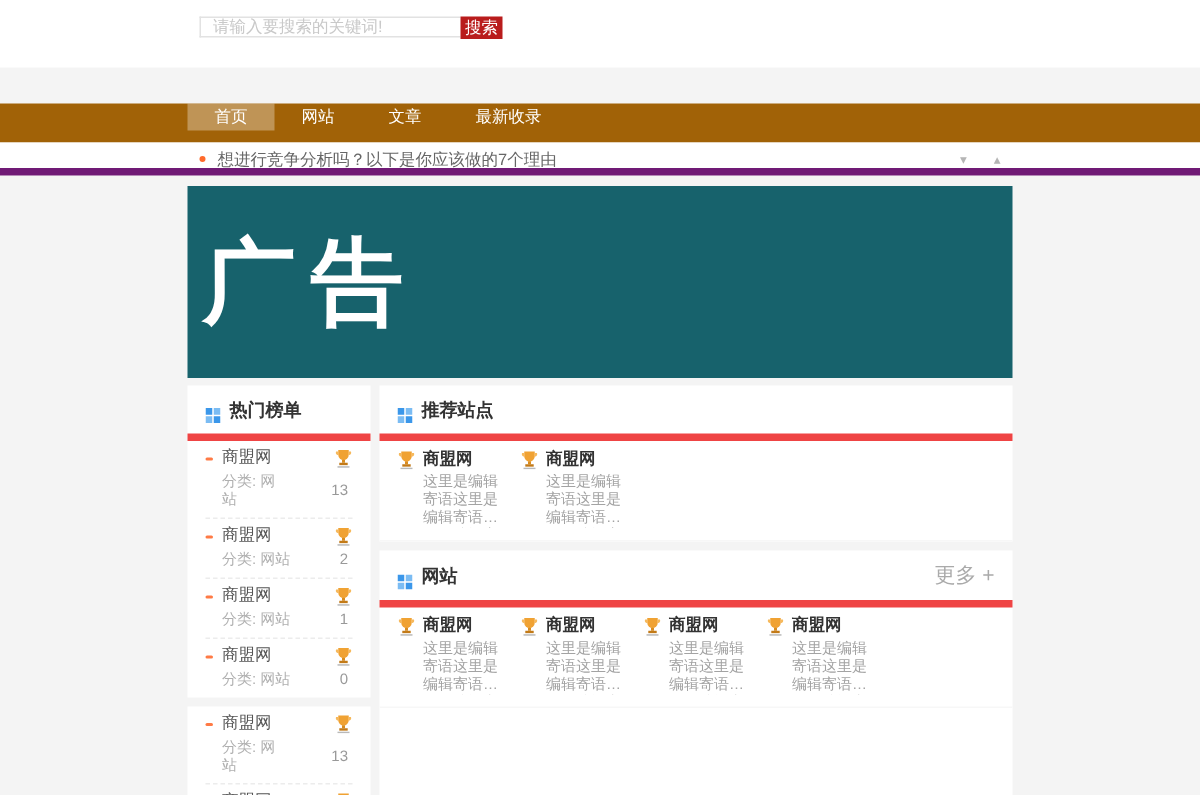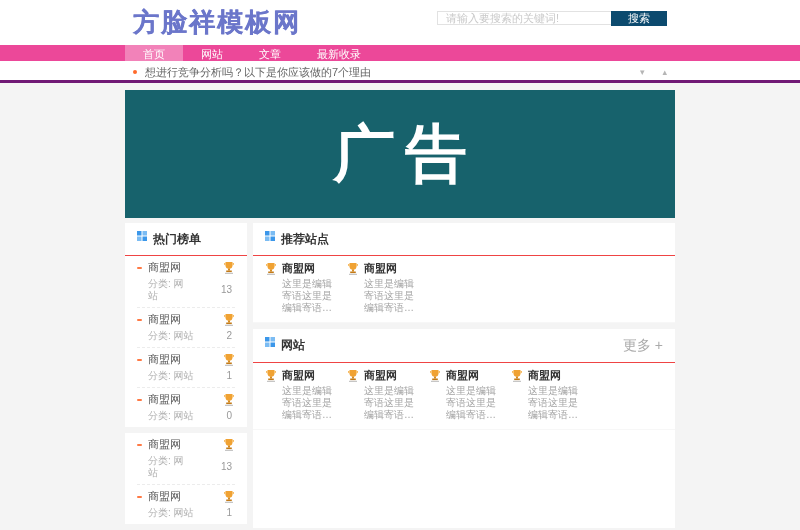--- a/index.html
+++ b/index.html
@@ -7,47 +7,47 @@
   body { font-family:"Liberation Sans","DejaVu Sans",sans-serif; background:#f4f4f4; font-size:12px; color:#333; }
   .container { width:550px; margin:0 auto; }
 
   
   .site-header { background:#fff; height:45px; }
   .header-inner { display:flex; align-items:center; justify-content:space-between; height:45px; padding:0 8px 0 8px; }
   .logo { font-family:"Liberation Serif","DejaVu Serif",serif; font-weight:bold; font-size:26px; color:#6b76ca; letter-spacing:2px; text-shadow:.6px .4px 0 #6b76ca; cursor:pointer; }
   .search-box { display:flex; align-items:flex-start; height:24px; }
   .search-box input { width:174px; border:1px solid #e2e2e2; border-right:none; padding:0 8px; font-size:11px; color:#666; outline:none; }
   .search-box input::placeholder { color:#c9c9c9; }
-  .search-btn { width:56px; background:#0c4a6e; color:#fff; border:none; font-size:11px; cursor:pointer; }
-
-  
-  .main-nav { background:#ec4899; height:16px; }
+  .search-btn { width:28px; background:#b91c1c; color:#fff; border:none; font-size:11px; cursor:pointer; }
+
+  
+  .main-nav { background:#a16207; height:26px;margin-top:24px; }
   .nav-inner { display:flex; height:18px; }
   .nav-item { display:block; color:#fff; font-size:11px; line-height:18px; padding:0 18px; text-decoration:none; cursor:pointer; }
   .nav-item.active { background:rgba(255,255,255,.32); }
 
   
-  .notice-bar { background:#fff; height:22px; border-bottom:3px solid #701a75; }
+  .notice-bar { background:#fff; height:22px; border-bottom:5px solid #701a75; }
   .notice-inner { display:flex; align-items:center; height:22px; padding:0 8px; }
   .notice-dot { width:4px; height:4px; border-radius:50%; background:#ff6a2b; margin-right:8px; flex:none; }
   .notice-text { font-size:11px; color:#666; cursor:pointer; }
   .notice-spacer { flex:1; }
   .notice-caret { color:#b5b5b5; font-size:9px; margin-left:18px; cursor:pointer; line-height:1; }
 
   
-  .banner { margin-top:7px; margin-bottom:5px; height:128px; display:flex; align-items:center; justify-content:center; cursor:pointer; }
+  .banner { margin-top:7px; margin-bottom:5px; height:128px; display:flex; align-items:center; justify-content:flex-start; cursor:pointer; }
   .banner span { font-family:"Liberation Serif","DejaVu Serif",serif; font-size:62px; font-weight:600; color:#fff; letter-spacing:10px; padding-left:10px; }
 
   
   .content { display:flex; gap:6px; align-items:stretch; height:305px; }
   .sidebar { width:122px; flex:none; }
   .main-col { flex:1; display:flex; flex-direction:column; min-width:0; }
 
   .panel { background:#fff; margin-bottom:6px; }
-  .panel-header { display:flex; align-items:flex-start; padding:8px 12px 7px; border-bottom:1px solid #ef4444; }
+  .panel-header { display:flex; align-items:flex-end; padding:8px 12px 7px; border-bottom:5px solid #ef4444; }
   .panel-title { font-size:12px; font-weight:bold; color:#333; margin-left:6px; }
   .panel-more { margin-left:auto; font-size:14px; color:#aaa; text-decoration:none; cursor:pointer; }
   .grid-icon { width:10px; height:10px; flex:none; }
 
   
   .side-body { padding:0 12px; }
   .side-item { padding:4px 0 5px; border-bottom:1px dashed #ececec; cursor:pointer; }
   .side-item:last-child { border-bottom:none; }
   .si-row1 { display:flex; align-items:center; line-height:15px; }
   .si-dash { width:5px; height:2px; background:#ff7a45; border-radius:1px; margin-right:6px; flex:none; }
@@ -85,21 +85,20 @@
       <rect x="3.2" y="9.5" width="5.6" height="1.6" fill="#c27a18"></rect>
       <rect x="2" y="11.8" width="8" height="1" fill="#b9b9b9"></rect>
     </g>
   </defs>
 </svg>
 
 <div class="page">
 
   <header class="site-header">
     <div class="container header-inner">
-      <div class="logo">方脸祥模板网</div>
       <div class="search-box">
         <input type="text" placeholder="请输入要搜索的关键词!" style="">
         <button class="search-btn">搜索</button>
       </div>
     </div>
   </header>
 
   <nav class="main-nav">
     <div class="container nav-inner">
       <a class="nav-item active">首页</a>

